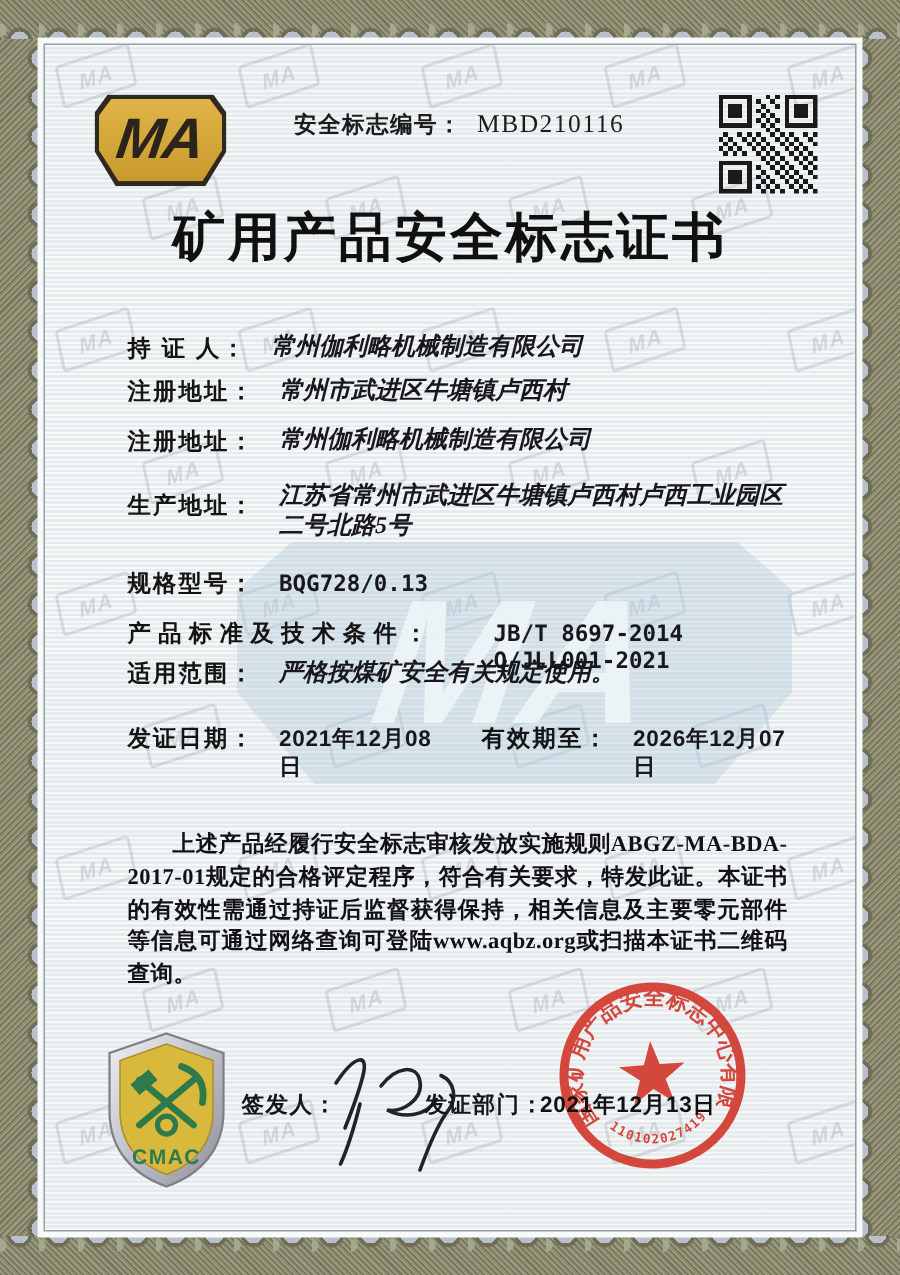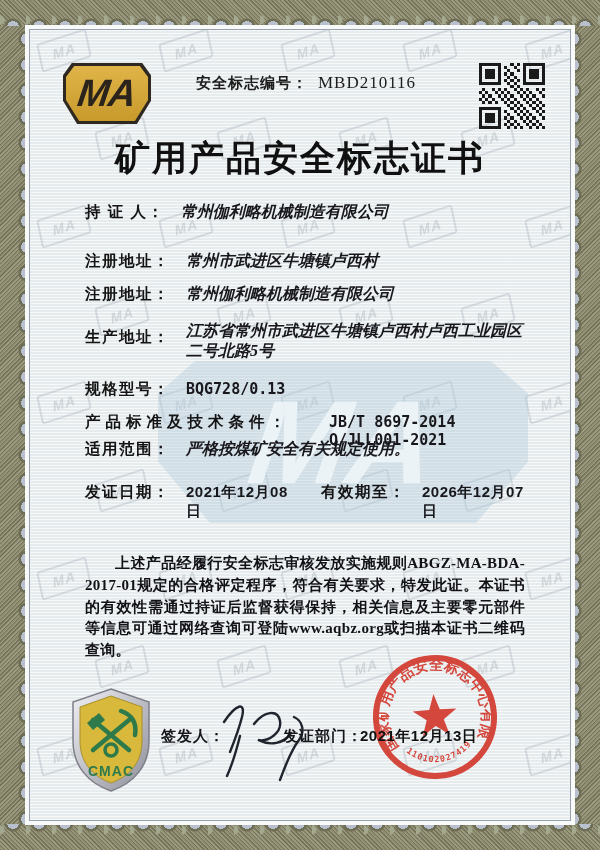--- a/index.html
+++ b/index.html
@@ -351,21 +351,21 @@
         <rect x="20" y="8" width="1" height="1" fill="#1a1a1a"></rect>
         <rect x="20" y="10" width="1" height="1" fill="#1a1a1a"></rect>
         <rect x="20" y="13" width="1" height="1" fill="#1a1a1a"></rect>
         <rect x="20" y="15" width="1" height="1" fill="#1a1a1a"></rect>
         <rect x="20" y="17" width="1" height="1" fill="#1a1a1a"></rect>
         <rect x="20" y="20" width="1" height="1" fill="#1a1a1a"></rect>
       </svg>
 
     <div class="title">矿用产品安全标志证书</div>
 
-    <div class="row" style="top:172px">
+    <div class="row" style="top:192px">
       <span class="lbl">持 证 人：</span>
       <span class="val">常州伽利略机械制造有限公司</span>
     </div>
     <div class="row" style="top:221px">
       <span class="lbl">注册地址：</span>
       <span class="val">常州市武进区牛塘镇卢西村</span>
     </div>
     <div class="row" style="top:254px">
       <span class="lbl">注册地址：</span>
       <span class="val">常州伽利略机械制造有限公司</span>

